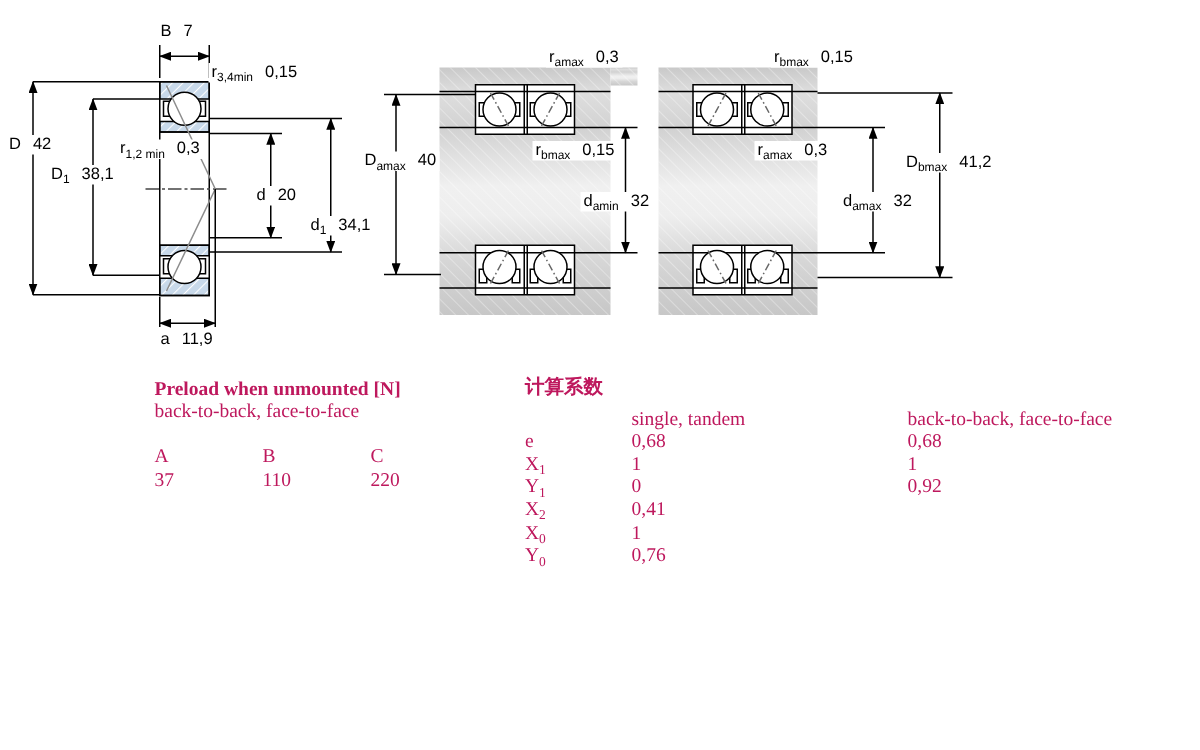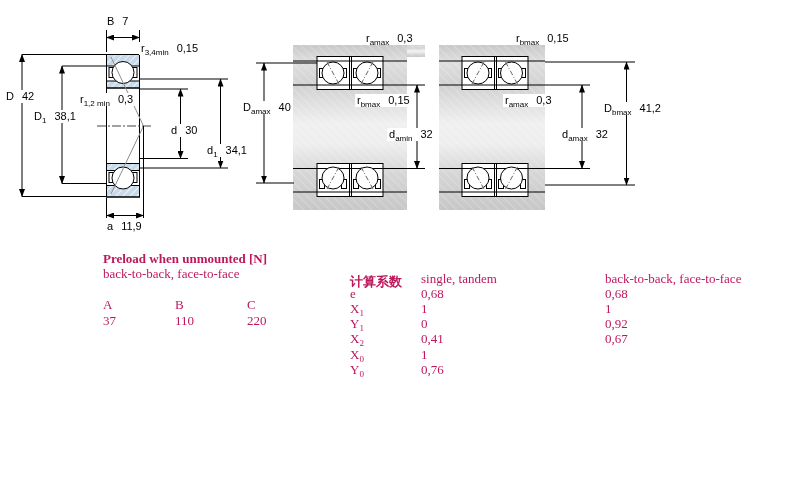--- a/index.html
+++ b/index.html
@@ -9,21 +9,21 @@
   svg{position:absolute;left:0;top:0;}
   .dim{position:absolute;font-size:11px;color:#000;background:#fff;padding:0 2px;
        white-space:nowrap;line-height:13px;z-index:5;}
   .dim sub{font-size:8px;vertical-align:-3px;line-height:0;letter-spacing:0;text-align:center;}
   .dim .val{margin-left:8px;}
   .serif{font-family:"Liberation Serif",serif;}
   .tbl{position:absolute;z-index:5;color:#be185d;}
   .t-title{font-weight:bold;font-size:13px;white-space:nowrap;}
   .t-sub{font-size:13px;white-space:nowrap;}
   .p-row span{display:inline-block;width:72px;font-size:13px;}
-  .f-title{position:absolute;left:0;top:0;font-weight:bold;font-size:13px;white-space:nowrap;margin-top:24px;}
+  .f-title{position:absolute;left:0;top:0;font-weight:bold;font-size:13px;white-space:nowrap;}
   .f-h{position:absolute;font-size:13px;white-space:nowrap;font-family:"Liberation Serif",serif;}
   .f-rows{position:absolute;left:0;top:37px;width:420px;}
   .f-row{display:grid;grid-template-columns:71px 184px auto;height:15.15px;
          font-size:13px;font-family:"Liberation Serif",serif;line-height:15px;}
   .f-row sub{font-size:9px;vertical-align:-3px;line-height:0;}
   .abs{position:absolute;}
 </style>
 </head>
 <body>
 
@@ -229,21 +229,21 @@
       <line x1="582" y1="85" x2="582" y2="168.5" marker-start="url(#arr)" marker-end="url(#arr)"></line>
     </g>
   </g>
 </svg>
 
 <span class="dim" style="left:105px;top:15px"><span>B</span><sub></sub><span class="val">7</span></span>
 <span class="dim" style="left:139px;top:42px"><span>r</span><sub>3,4min</sub><span class="val">0,15</span></span>
 <span class="dim" style="left:4px;top:90px"><span>D</span><sub></sub><span class="val">42</span></span>
 <span class="dim" style="left:32px;top:110px"><span>D</span><sub>1</sub><span class="val">38,1</span></span>
 <span class="dim" style="left:78px;top:93px"><span>r</span><sub>1,2 min</sub><span class="val">0,3</span></span>
-<span class="dim" style="left:169px;top:124px"><span>d</span><sub></sub><span class="val">30</span></span>
+<span class="dim" style="left:169px;top:124px"><span>d</span><sub></sub><span class="val">20</span></span>
 <span class="dim" style="left:205px;top:144px"><span>d</span><sub>1</sub><span class="val">34,1</span></span>
 <span class="dim" style="left:105px;top:220px"><span>a</span><sub></sub><span class="val">11,9</span></span>
 
 <span class="dim" style="left:364px;top:32px"><span>r</span><sub>amax</sub><span class="val">0,3</span></span>
 <span class="dim" style="left:241px;top:101px"><span>D</span><sub>amax</sub><span class="val">40</span></span>
 <span class="dim" style="left:355px;top:94px"><span>r</span><sub>bmax</sub><span class="val">0,15</span></span>
 <span class="dim" style="left:387px;top:128px"><span>d</span><sub>amin</sub><span class="val">32</span></span>
 
 <span class="dim" style="left:514px;top:32px"><span>r</span><sub>bmax</sub><span class="val">0,15</span></span>
 <span class="dim" style="left:503px;top:94px"><span>r</span><sub>amax</sub><span class="val">0,3</span></span>
@@ -277,21 +277,20 @@
           <span>1</span>
         </div>
     <div class="f-row">
           <span><span>Y</span><sub>1</sub></span>
           <span>0</span>
           <span>0,92</span>
         </div>
     <div class="f-row">
           <span><span>X</span><sub>2</sub></span>
           <span>0,41</span>
-          <span>0,67</span>
         </div>
     <div class="f-row">
           <span><span>X</span><sub>0</sub></span>
           <span>1</span>
         </div>
     <div class="f-row">
           <span><span>Y</span><sub>0</sub></span>
           <span>0,76</span>
         </div>
   </div>

